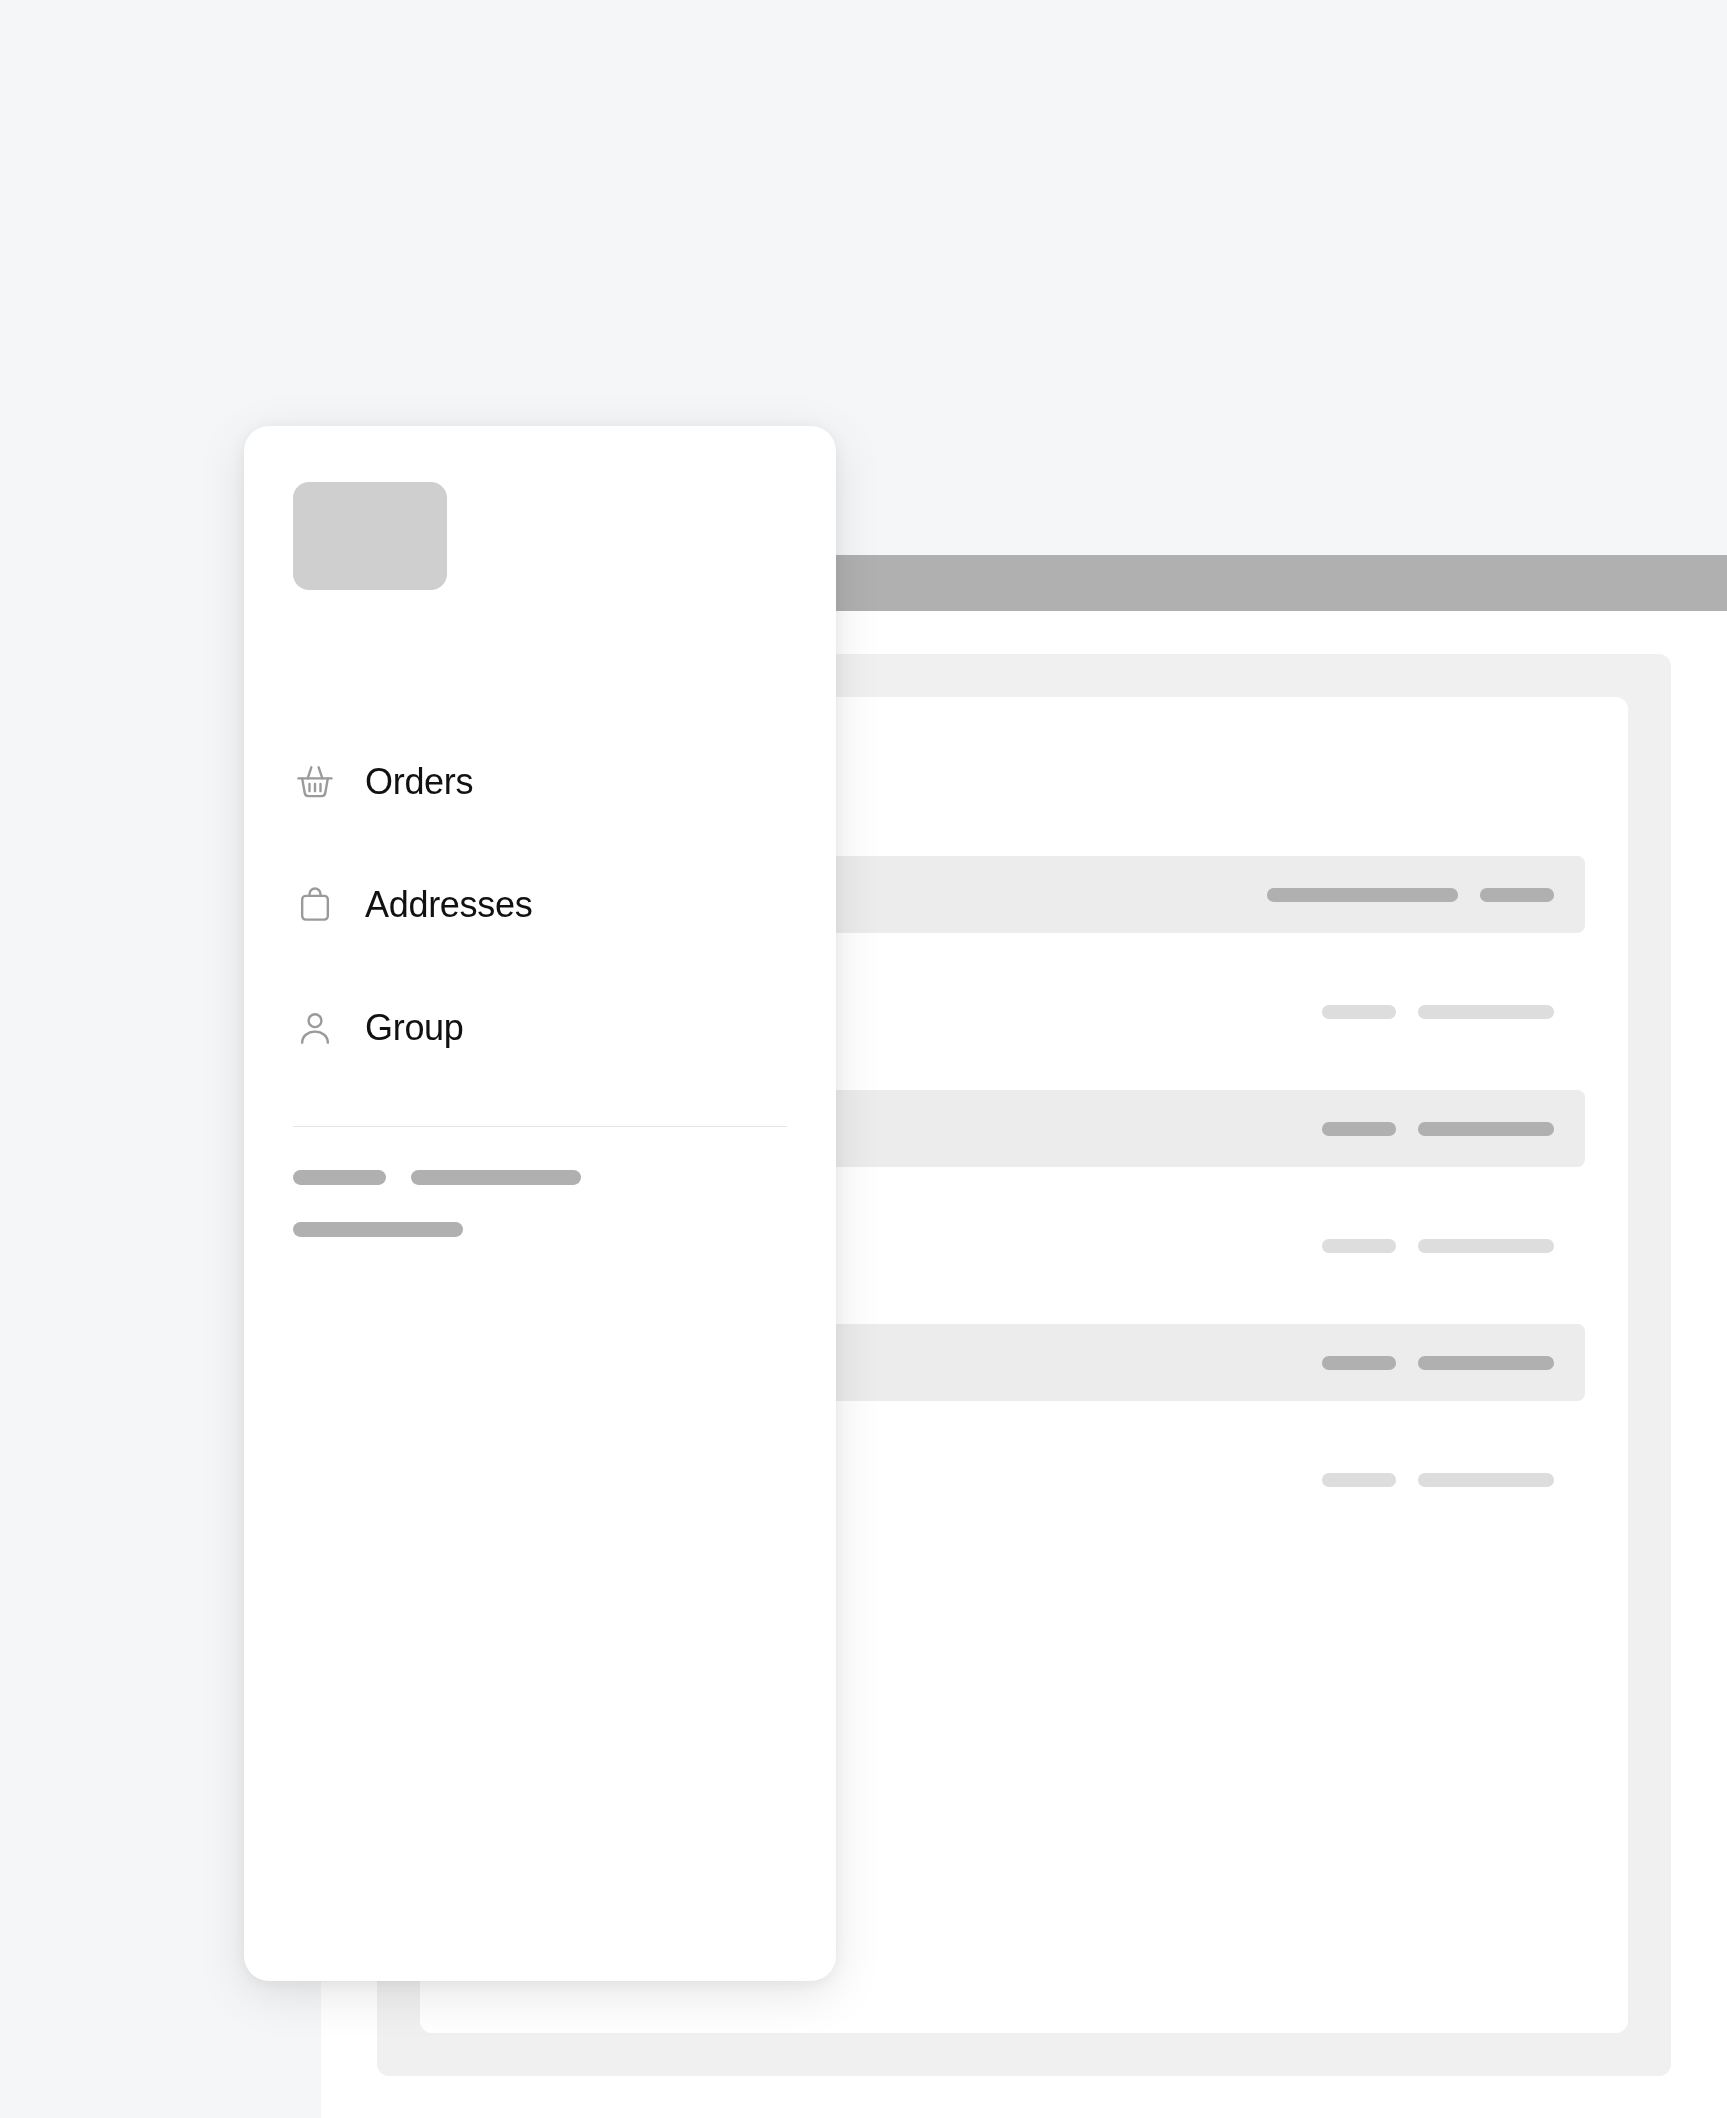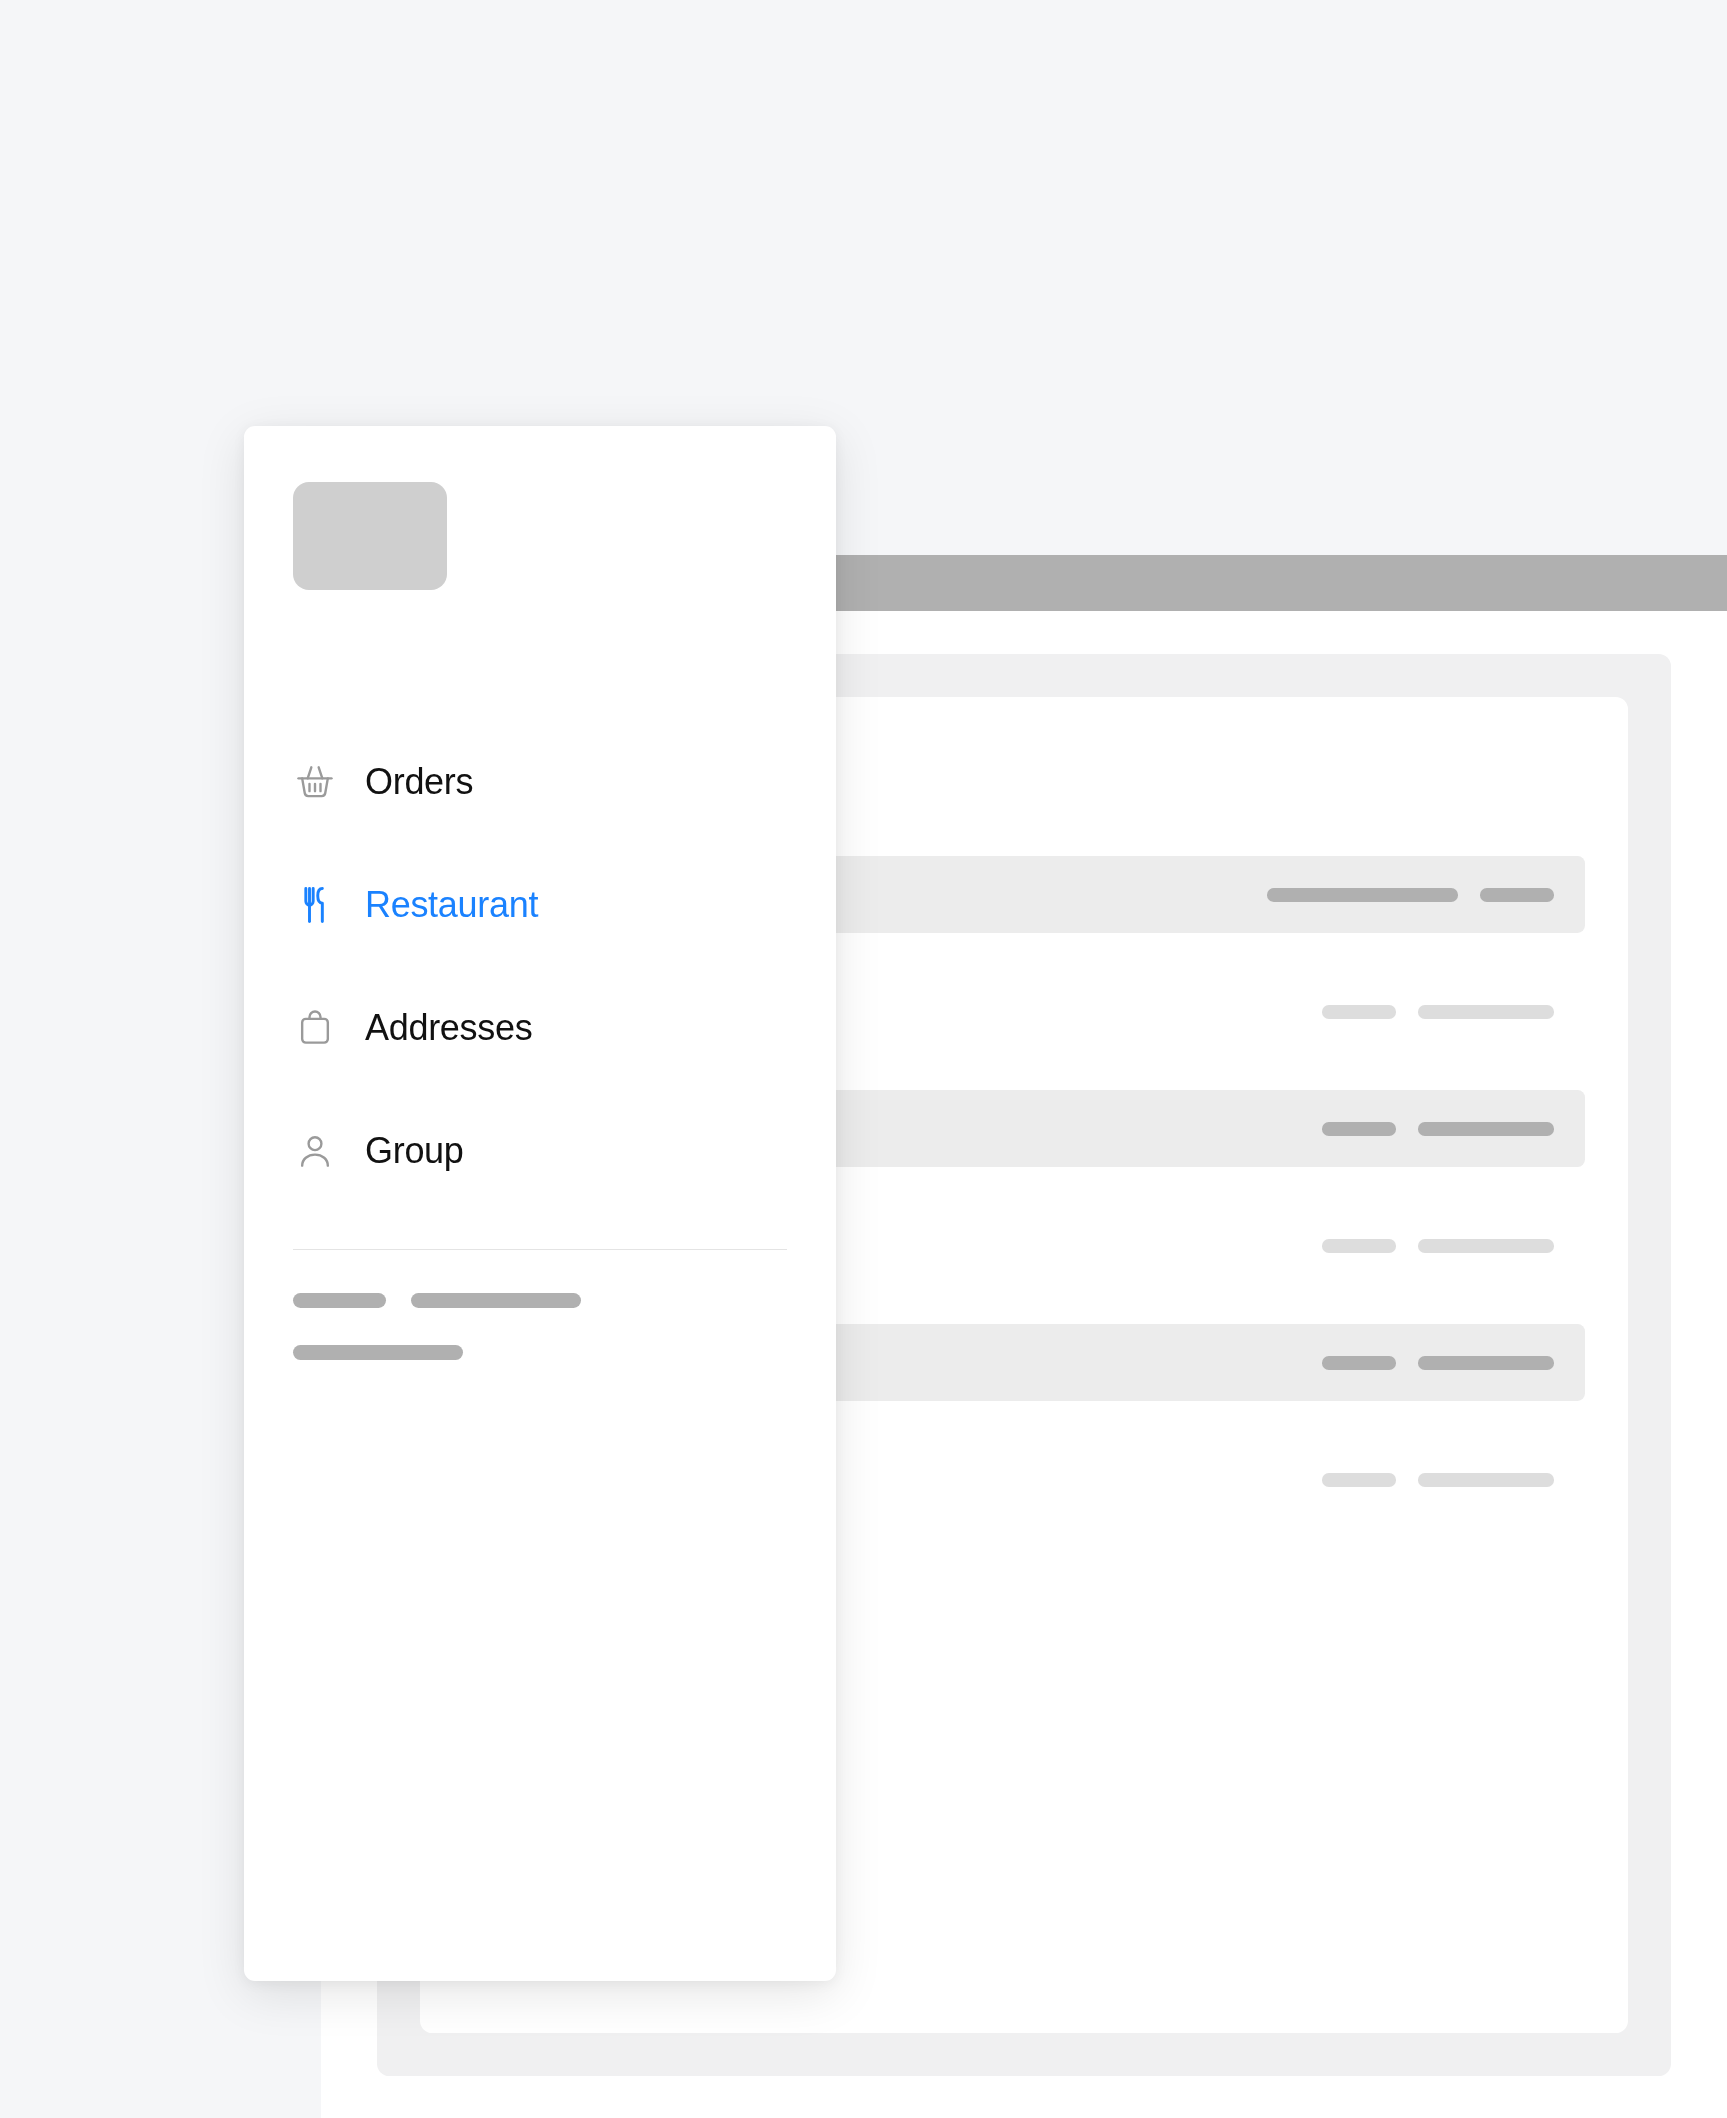--- a/index.html
+++ b/index.html
@@ -83,21 +83,21 @@
   .row-spacer { height: 40px; }
 
   
   .sidebar {
     position: absolute;
     left: 244px;
     top: 426px;
     width: 592px;
     height: 1555px;
     background: #ffffff;
-    border-radius: 11px;
+    border-radius: 25px;
     box-shadow: 0 12.3px 49px rgba(0,0,0,0.10), 0 2.5px 12.3px rgba(0,0,0,0.05);
     padding: 56px 49px;
     z-index: 10;
   }
   .logo-block {
     width: 154px;
     height: 108px;
     background: #cfcfcf;
     border-radius: 16px;
     margin-bottom: 130px;
@@ -250,30 +250,20 @@
           <path d="M3 10h18"></path>
           <path d="M5 10l1.4 8a2 2 0 0 0 2 1.7h7.2a2 2 0 0 0 2-1.7L19 10"></path>
           <path d="M8 10L10 4"></path>
           <path d="M16 10L14 4"></path>
           <path d="M9 13v4M12 13v4M15 13v4"></path>
         </svg>
       </span>
       <span class="nav-label">Orders</span>
     </div>
 
-    <div class="nav-item active">
-      <span class="nav-icon">
-        <svg viewBox="0 0 24 24" fill="none" stroke="currentColor" stroke-width="1.6" stroke-linecap="round" stroke-linejoin="round">
-          <path d="M7 3v7a2 2 0 0 0 2 2h0a2 2 0 0 0 2-2V3"></path>
-          <path d="M9 3v18"></path>
-          <path d="M16 3c-1.5 0-2.5 1.3-2.5 4s1 4 2.5 4v10"></path>
-        </svg>
-      </span>
-      <span class="nav-label">Restaurant</span>
-    </div>
 
     <div class="nav-item">
       <span class="nav-icon">
         <svg viewBox="0 0 24 24" fill="none" stroke="currentColor" stroke-width="1.3" stroke-linecap="round" stroke-linejoin="round">
           <rect x="5" y="7" width="14" height="13" rx="2"></rect>
           <path d="M9 7V6a3 3 0 0 1 6 0v1"></path>
         </svg>
       </span>
       <span class="nav-label">Addresses</span>
     </div>

